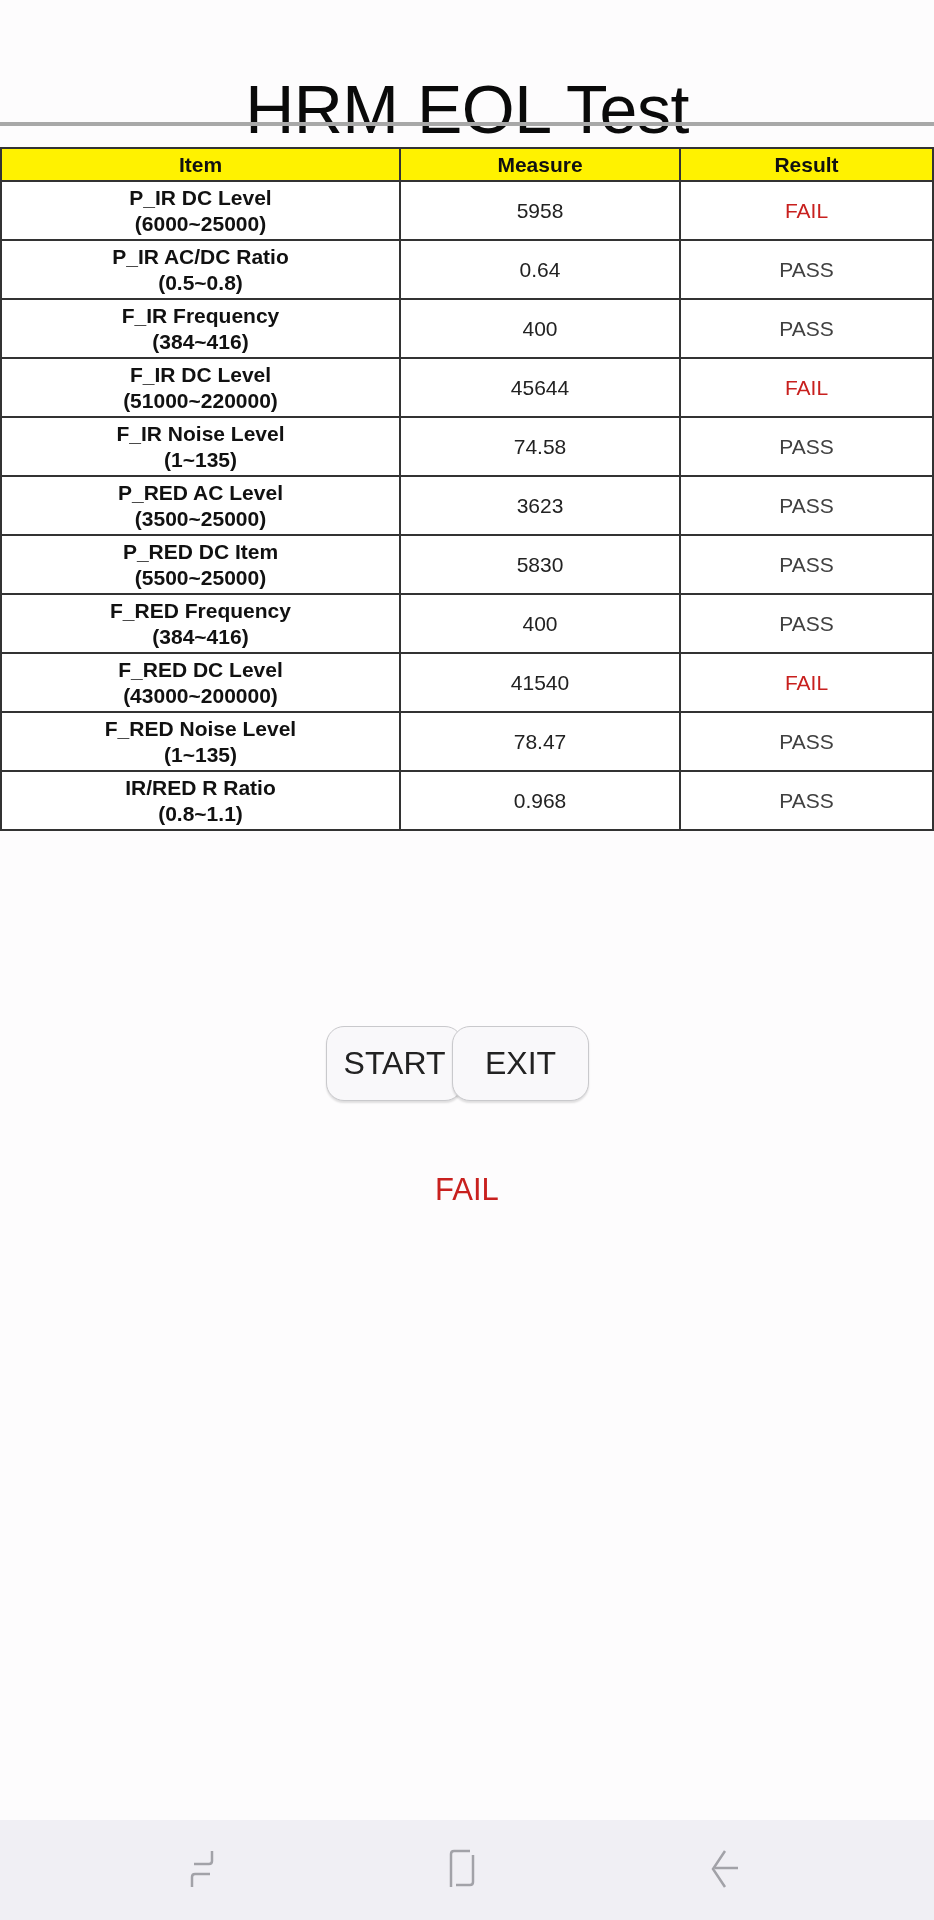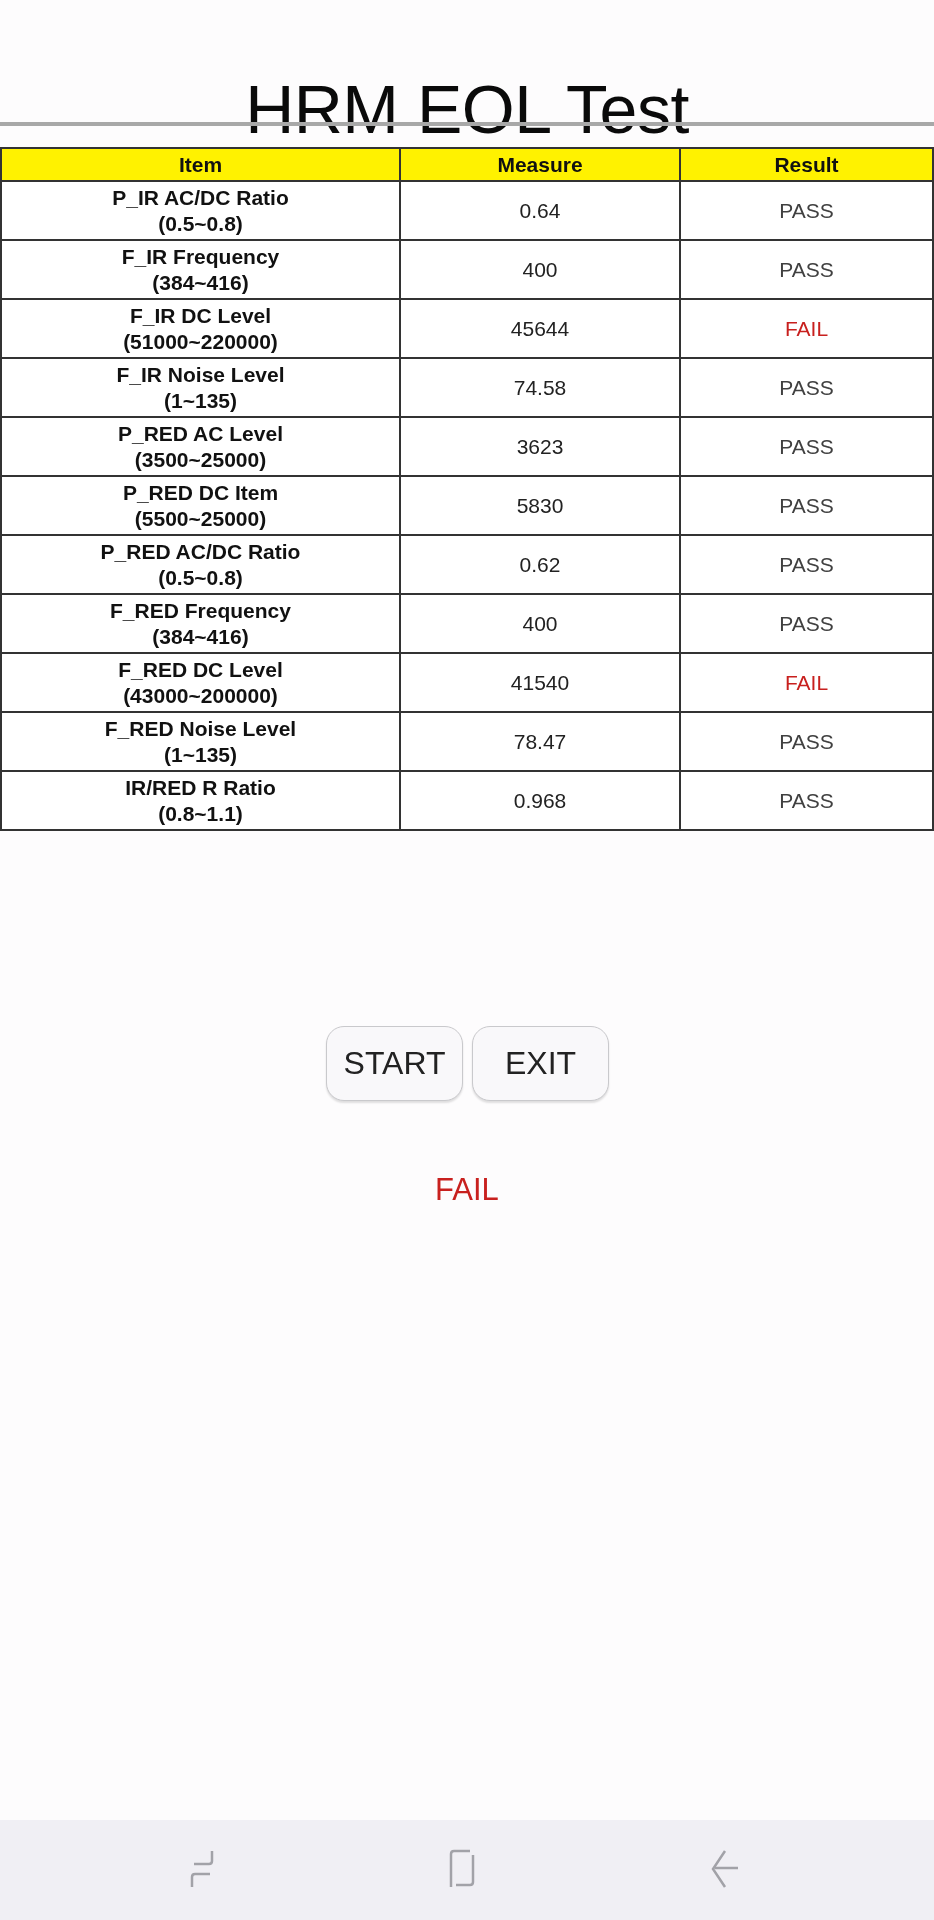--- a/index.html
+++ b/index.html
@@ -33,21 +33,21 @@
   .result.fail { color: #c8201e; }
   .result.pass { color: #404040; margin-left: 26px; }
   .btn {
     position: absolute; top: 1026px; width: 137px; height: 75px;
     background: #f9f8fa; border: 1px solid #c9c9cc; border-radius: 18px;
     box-shadow: 0 2px 2px rgba(0,0,0,0.12);
     font-size: 32px; color: #222; display: flex; align-items: center; justify-content: center;
     font-family: "Liberation Sans", sans-serif; box-sizing: border-box; cursor: pointer;
   }
   .btn-start { left: 326px; }
-  .btn-exit { left: 472px; }
+  .btn-exit { left: 452px; }
   .overall {
     position: absolute; top: 1172px; left: 0; width: 934px; text-align: center;
     font-size: 31px; color: #c8201e;
   }
   .navbar {
     position: absolute; top: 1820px; left: 0; width: 934px; height: 100px; background: #f0eff4;
   }
   .nav-btn { position: absolute; top: 24px; width: 50px; height: 50px; display: flex; align-items: center; justify-content: center; }
   .nav-recent { left: 177px; }
   .nav-home { left: 438px; }
@@ -66,20 +66,28 @@
       <col>
     </colgroup>
   <thead>
     <tr>
       <th>Item</th>
       <th>Measure</th>
       <th>Result</th>
     </tr>
   </thead>
   <tbody id="tbody">
+      <tr>
+        <td>
+          <span class="item-name">P_IR DC Level</span>
+          <span class="item-range">(6000~25000)</span>
+        </td>
+        <td class="measure">5958</td>
+        <td class="result fail">FAIL</td>
+      </tr>
       <tr>
         <td>
           <span class="item-name">P_IR AC/DC Ratio</span>
           <span class="item-range">(0.5~0.8)</span>
         </td>
         <td class="measure">0.64</td>
         <td class="result pass">PASS</td>
       </tr>
       <tr>
         <td>
@@ -112,28 +120,20 @@
         </td>
         <td class="measure">3623</td>
         <td class="result pass">PASS</td>
       </tr>
       <tr>
         <td>
           <span class="item-name">P_RED DC Item</span>
           <span class="item-range">(5500~25000)</span>
         </td>
         <td class="measure">5830</td>
-        <td class="result pass">PASS</td>
-      </tr>
-      <tr>
-        <td>
-          <span class="item-name">P_RED AC/DC Ratio</span>
-          <span class="item-range">(0.5~0.8)</span>
-        </td>
-        <td class="measure">0.62</td>
         <td class="result pass">PASS</td>
       </tr>
       <tr>
         <td>
           <span class="item-name">F_RED Frequency</span>
           <span class="item-range">(384~416)</span>
         </td>
         <td class="measure">400</td>
         <td class="result pass">PASS</td>
       </tr>

